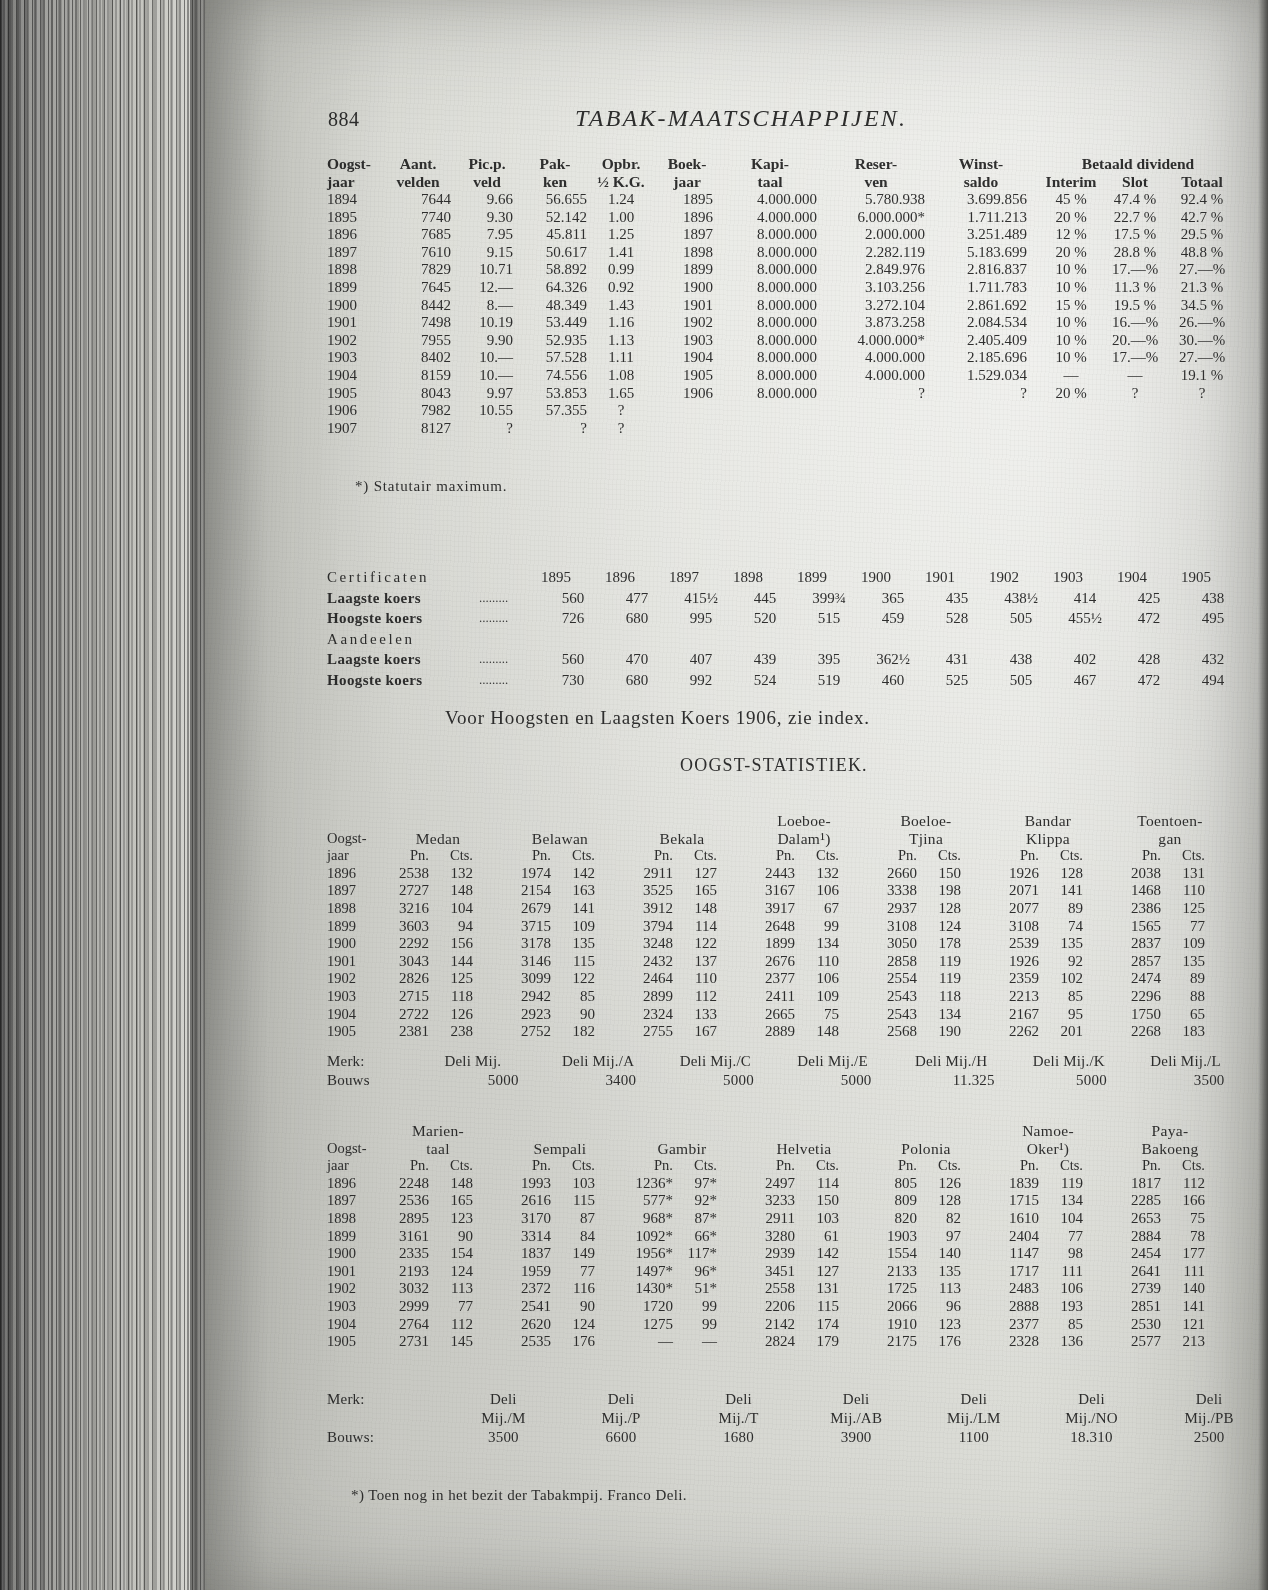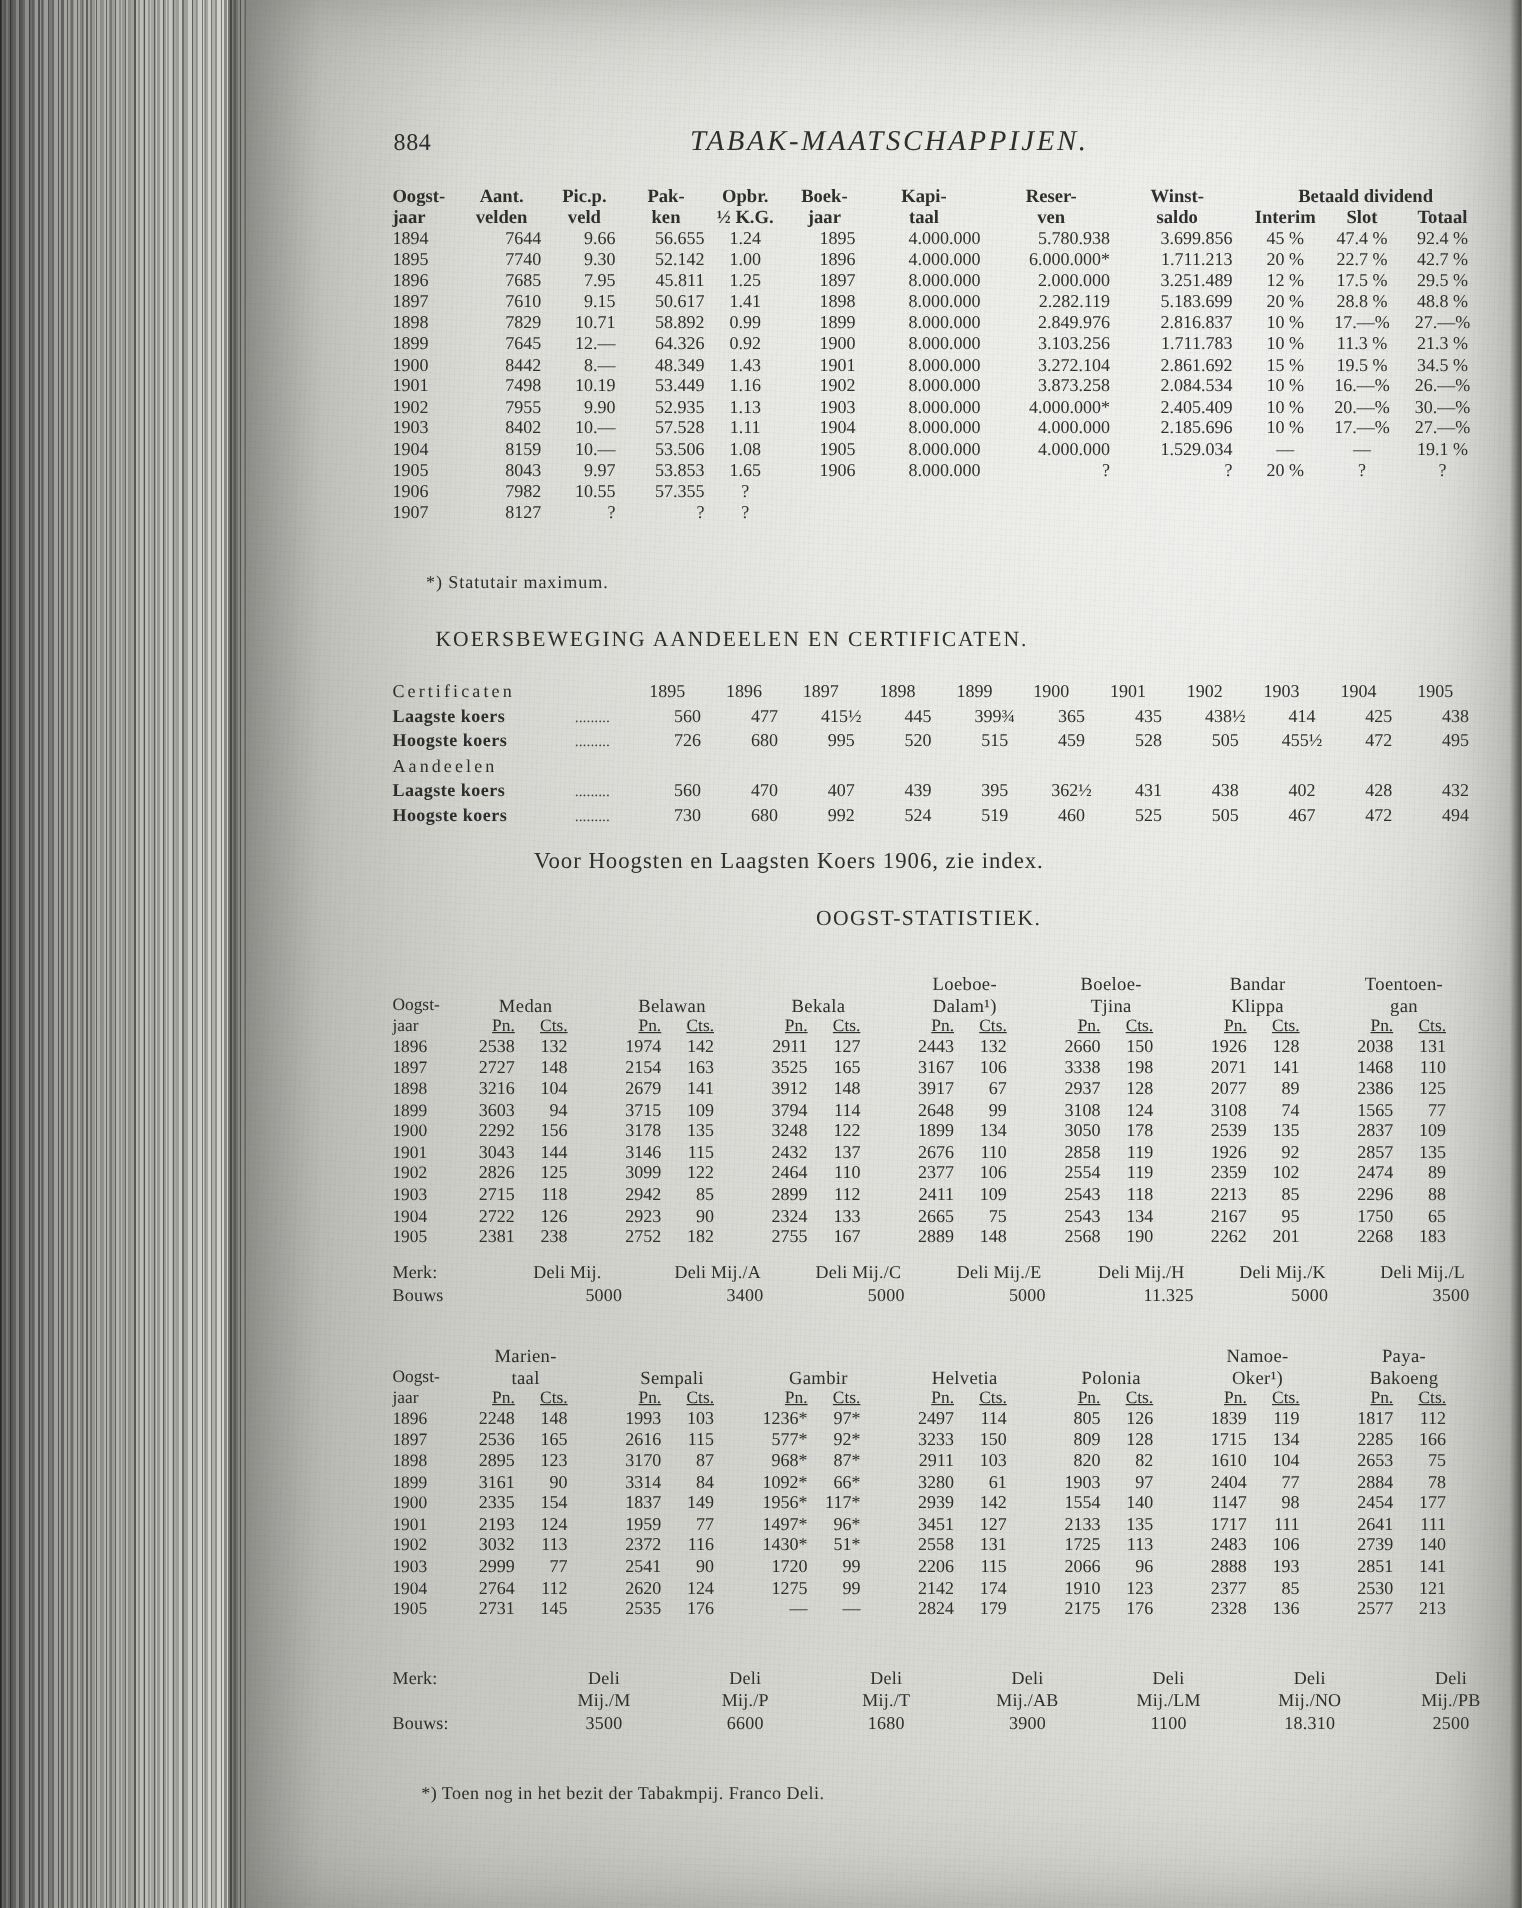--- a/index.html
+++ b/index.html
@@ -185,21 +185,20 @@
     line-height: 17.6px;
   }
   .oogst .grp {
     text-align: center;
     font-size: 15.5px;
     letter-spacing: .3px;
   }
   .oogst .sub {
     text-align: center;
     font-size: 14.5px;
-    text-decoration: underline;
   }
   .oogst .yr { width: 50px; text-align: left; font-size: 14.5px;}
   .oogst .pn { width: 52px; text-align: right; padding-right: 4px;}
   .oogst .ct { width: 40px; text-align: right; padding-right: 26px;}
   .oogst .lbl-oogst { text-align: left; }
 
   .merk {
     position: absolute;
     left: 122px;
     font-size: 15px;
@@ -394,21 +393,21 @@
               <td class="c-res">4.000.000</td>
               <td class="c-win">2.185.696</td>
               <td class="c-int">10 %</td>
               <td class="c-slot">17.—%</td>
               <td class="c-tot">27.—%</td>
             </tr>
             <tr>
               <td class="c-year">1904</td>
               <td class="c-vel">8159</td>
               <td class="c-pic">10.—</td>
-              <td class="c-pak">53.506</td>
+              <td class="c-pak">74.556</td>
               <td class="c-opbr">1.08</td>
               <td class="c-bj">1905</td>
               <td class="c-kap">8.000.000</td>
               <td class="c-res">4.000.000</td>
               <td class="c-win">1.529.034</td>
               <td class="c-int">—</td>
               <td class="c-slot">—</td>
               <td class="c-tot">19.1 %</td>
             </tr>
             <tr>
@@ -451,21 +450,20 @@
               <td class="c-win"></td>
               <td class="c-int"></td>
               <td class="c-slot"></td>
               <td class="c-tot"></td>
             </tr>
           </tbody>
       </table>
 
       <div class="footnote" id="fn1">*) Statutair maximum.</div>
 
-      <div class="section-title" id="sec-koers">KOERSBEWEGING AANDEELEN EN CERTIFICATEN.</div>
 
       <table class="doc" id="tbl2">
         <tbody id="tbl2-body">
             <tr>
               <td class="lab sp">Certificaten</td>
               <td class="dots"></td>
               <td class="yr">1895</td>
               <td class="yr">1896</td>
               <td class="yr">1897</td>
               <td class="yr">1898</td>

